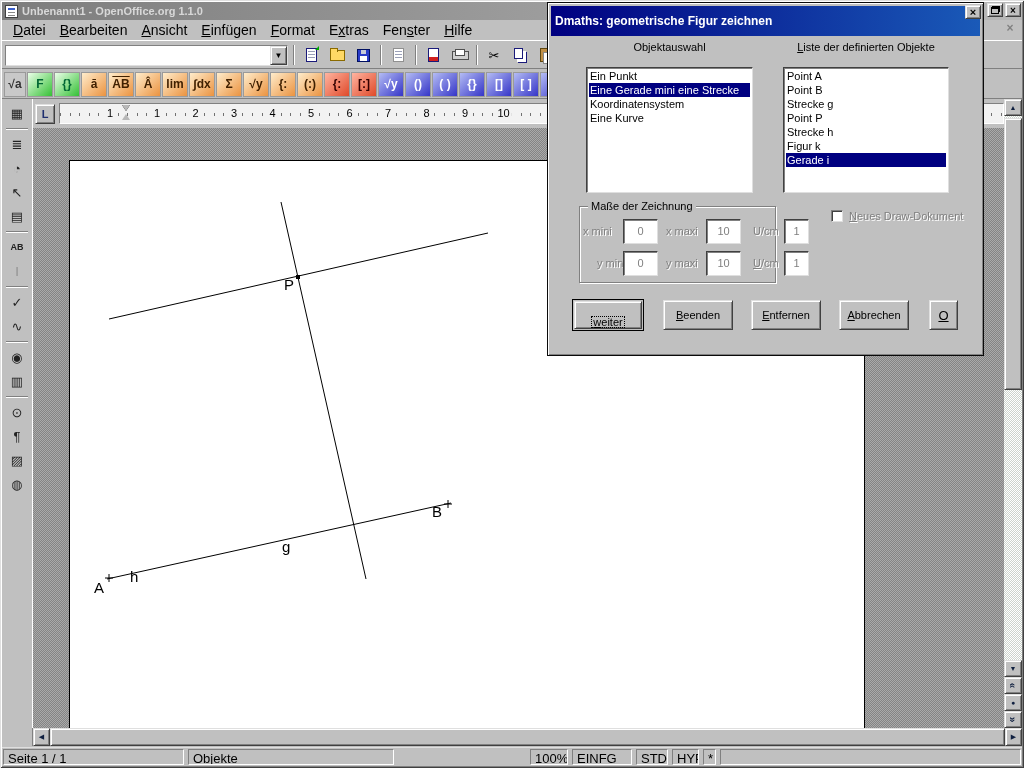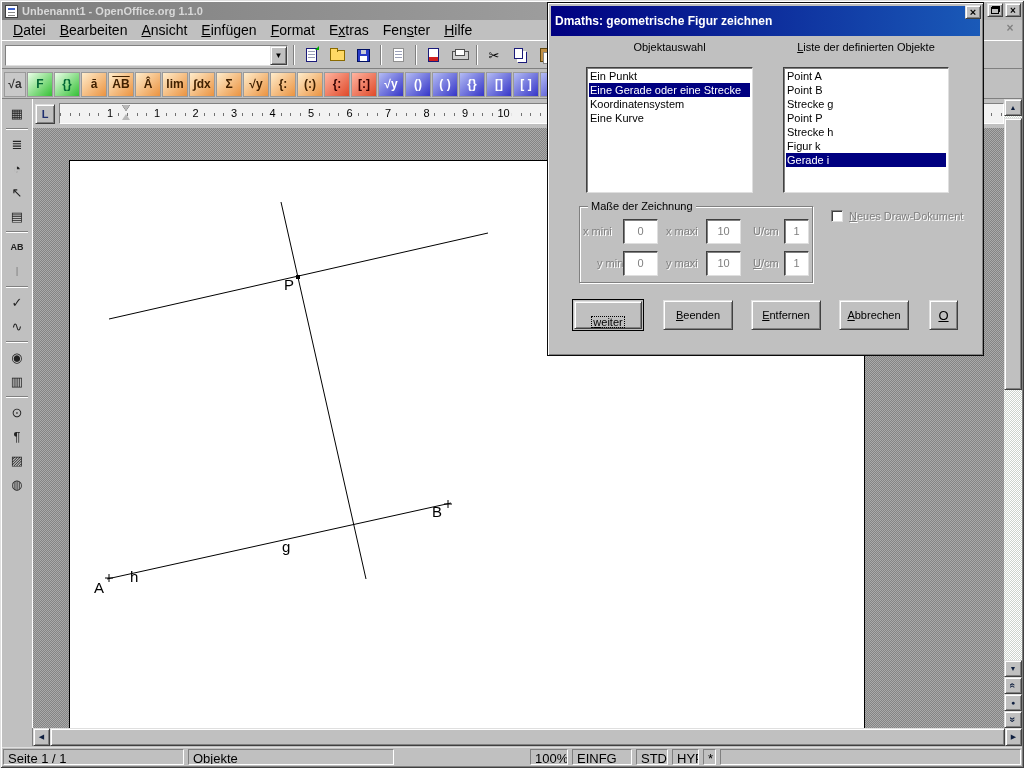--- a/index.html
+++ b/index.html
@@ -110,21 +110,21 @@
   
   .dialog { position:absolute; left:547px; top:2px; width:437px; height:354px; background:#c0c0c0;
     border:1px solid #0a0a0a; box-shadow: inset 1px 1px 0 #fff, inset -1px -1px 0 #808080; font-size:11px; }
   .dtitle { position:absolute; top:3px; left:3px; right:3px; height:18px; background:linear-gradient(90deg,#000080,#1a5ab8);
     color:#fff; font-weight:bold; font-size:12px; display:flex; align-items:center; padding:15px 4px; }
   .dclose { position:absolute; right:2px; top:2px; width:16px; height:14px; font-size:11px; font-weight:bold; color:#000; display:flex; align-items:center; justify-content:center; }
   .dlabel { position:absolute; top:38px; font-size:11px; text-align:center; }
   .listbox { position:absolute; top:64px; height:126px; background:#fff; border:1px solid; border-color:#404040 #dfdfdf #dfdfdf #404040; box-shadow: inset 1px 1px 0 #808080; overflow:hidden; padding:1px 0 0 2px; }
   .li { font-size:11px; height:14px; line-height:14px; color:#000; padding-left:1px; margin-right:2px; }
   .li.sel { background:#000080; color:#fff; }
-  .group { position:absolute; left:31px; top:203px; width:234px; height:77px; border:1px solid #808080; box-shadow: inset 1px 1px 0 #fff, 1px 1px 0 #fff; }
+  .group { position:absolute; left:31px; top:203px; width:197px; height:77px; border:1px solid #808080; box-shadow: inset 1px 1px 0 #fff, 1px 1px 0 #fff; }
   .gtitle { position:absolute; left:8px; top:-7px; background:#c0c0c0; padding:0 3px; font-size:11px; color:#000; }
   .dis { color:#808080; text-shadow:1px 1px 0 #fff; }
   .field-label { position:absolute; font-size:11px; }
   .field { position:absolute; width:35px; height:25px; background:#fff; border:1px solid; border-color:#404040 #dfdfdf #dfdfdf #404040; box-shadow: inset 1px 1px 0 #808080; text-align:center; font-size:11px; color:#808080; line-height:23px; }
   .field.narrow { width:25px; }
   .checkrow { position:absolute; left:283px; top:207px; display:flex; align-items:center; gap:6px; }
   .checkbox { width:12px; height:12px; background:#fff; border:1px solid; border-color:#808080 #dfdfdf #dfdfdf #808080; box-shadow: inset 1px 1px 0 #404040; }
   .dbtn { position:absolute; top:297px; height:30px; font-size:11px; color:#000; display:flex; align-items:center; justify-content:center; }
   .dbtn.default { top:296px; height:32px; border:1px solid #000; box-shadow:none; padding:1px; }
   .dbtn.default .inner { width:100%; height:100%; display:flex; align-items:flex-end; justify-content:center; background:#c0c0c0; border:1px solid; border-color:#dfdfdf #404040 #404040 #dfdfdf; box-shadow: inset 1px 1px 0 #fff, inset -1px -1px 0 #808080; }
@@ -372,21 +372,21 @@
     <div class="dtitle">
       <span>Dmaths: geometrische Figur zeichnen</span>
     </div>
     <span class="dclose btn">×</span>
 
     <div class="dlabel" style="left:38px; width:167px;">Objektauswahl</div>
     <div class="dlabel" style="left:235px; width:166px;"><span class="u">L</span>iste der definierten Objekte</div>
 
     <div class="listbox" style="left:38px; width:167px;" id="list-left">
         <div class="li">Ein Punkt</div>
-        <div class="li sel">Eine Gerade oder eine Strecke</div>
+        <div class="li sel">Eine Gerade mini eine Strecke</div>
         <div class="li">Koordinatensystem</div>
         <div class="li">Eine Kurve</div>
       </div>
     <div class="listbox" style="left:235px; width:166px;" id="list-right">
         <div class="li">Point A</div>
         <div class="li">Point B</div>
         <div class="li">Strecke g</div>
         <div class="li">Point P</div>
         <div class="li">Strecke h</div>
         <div class="li">Figur k</div>

